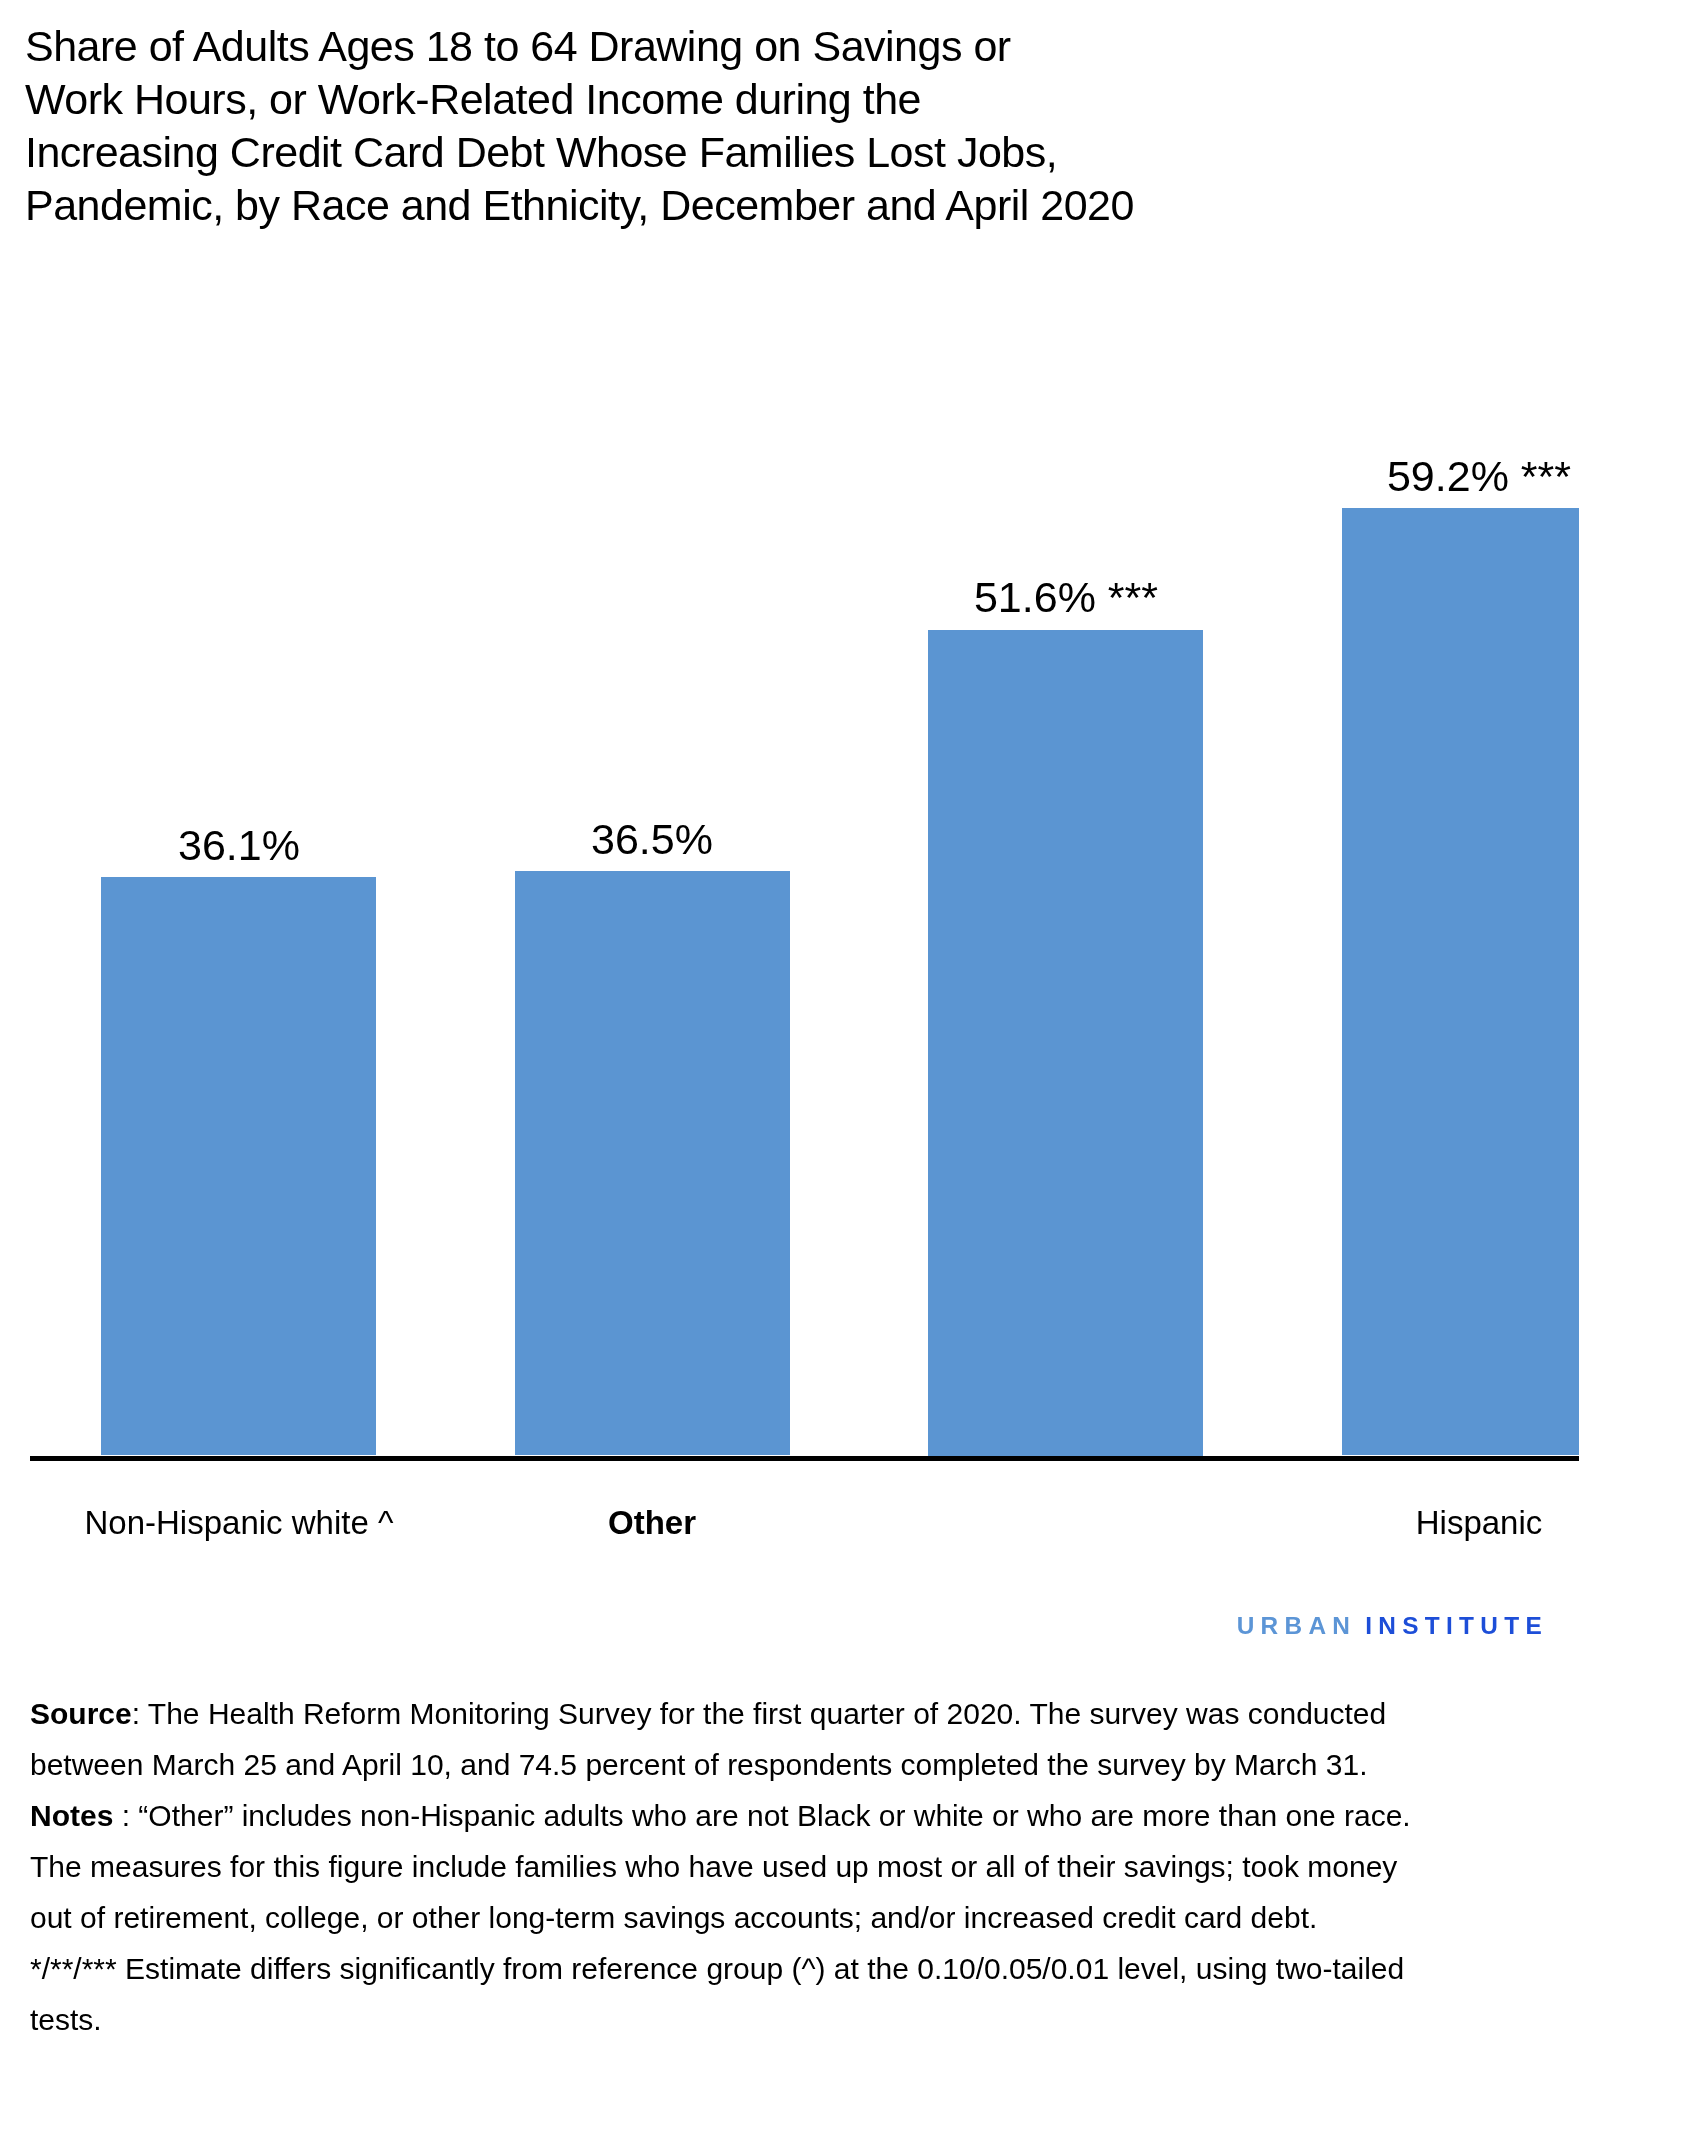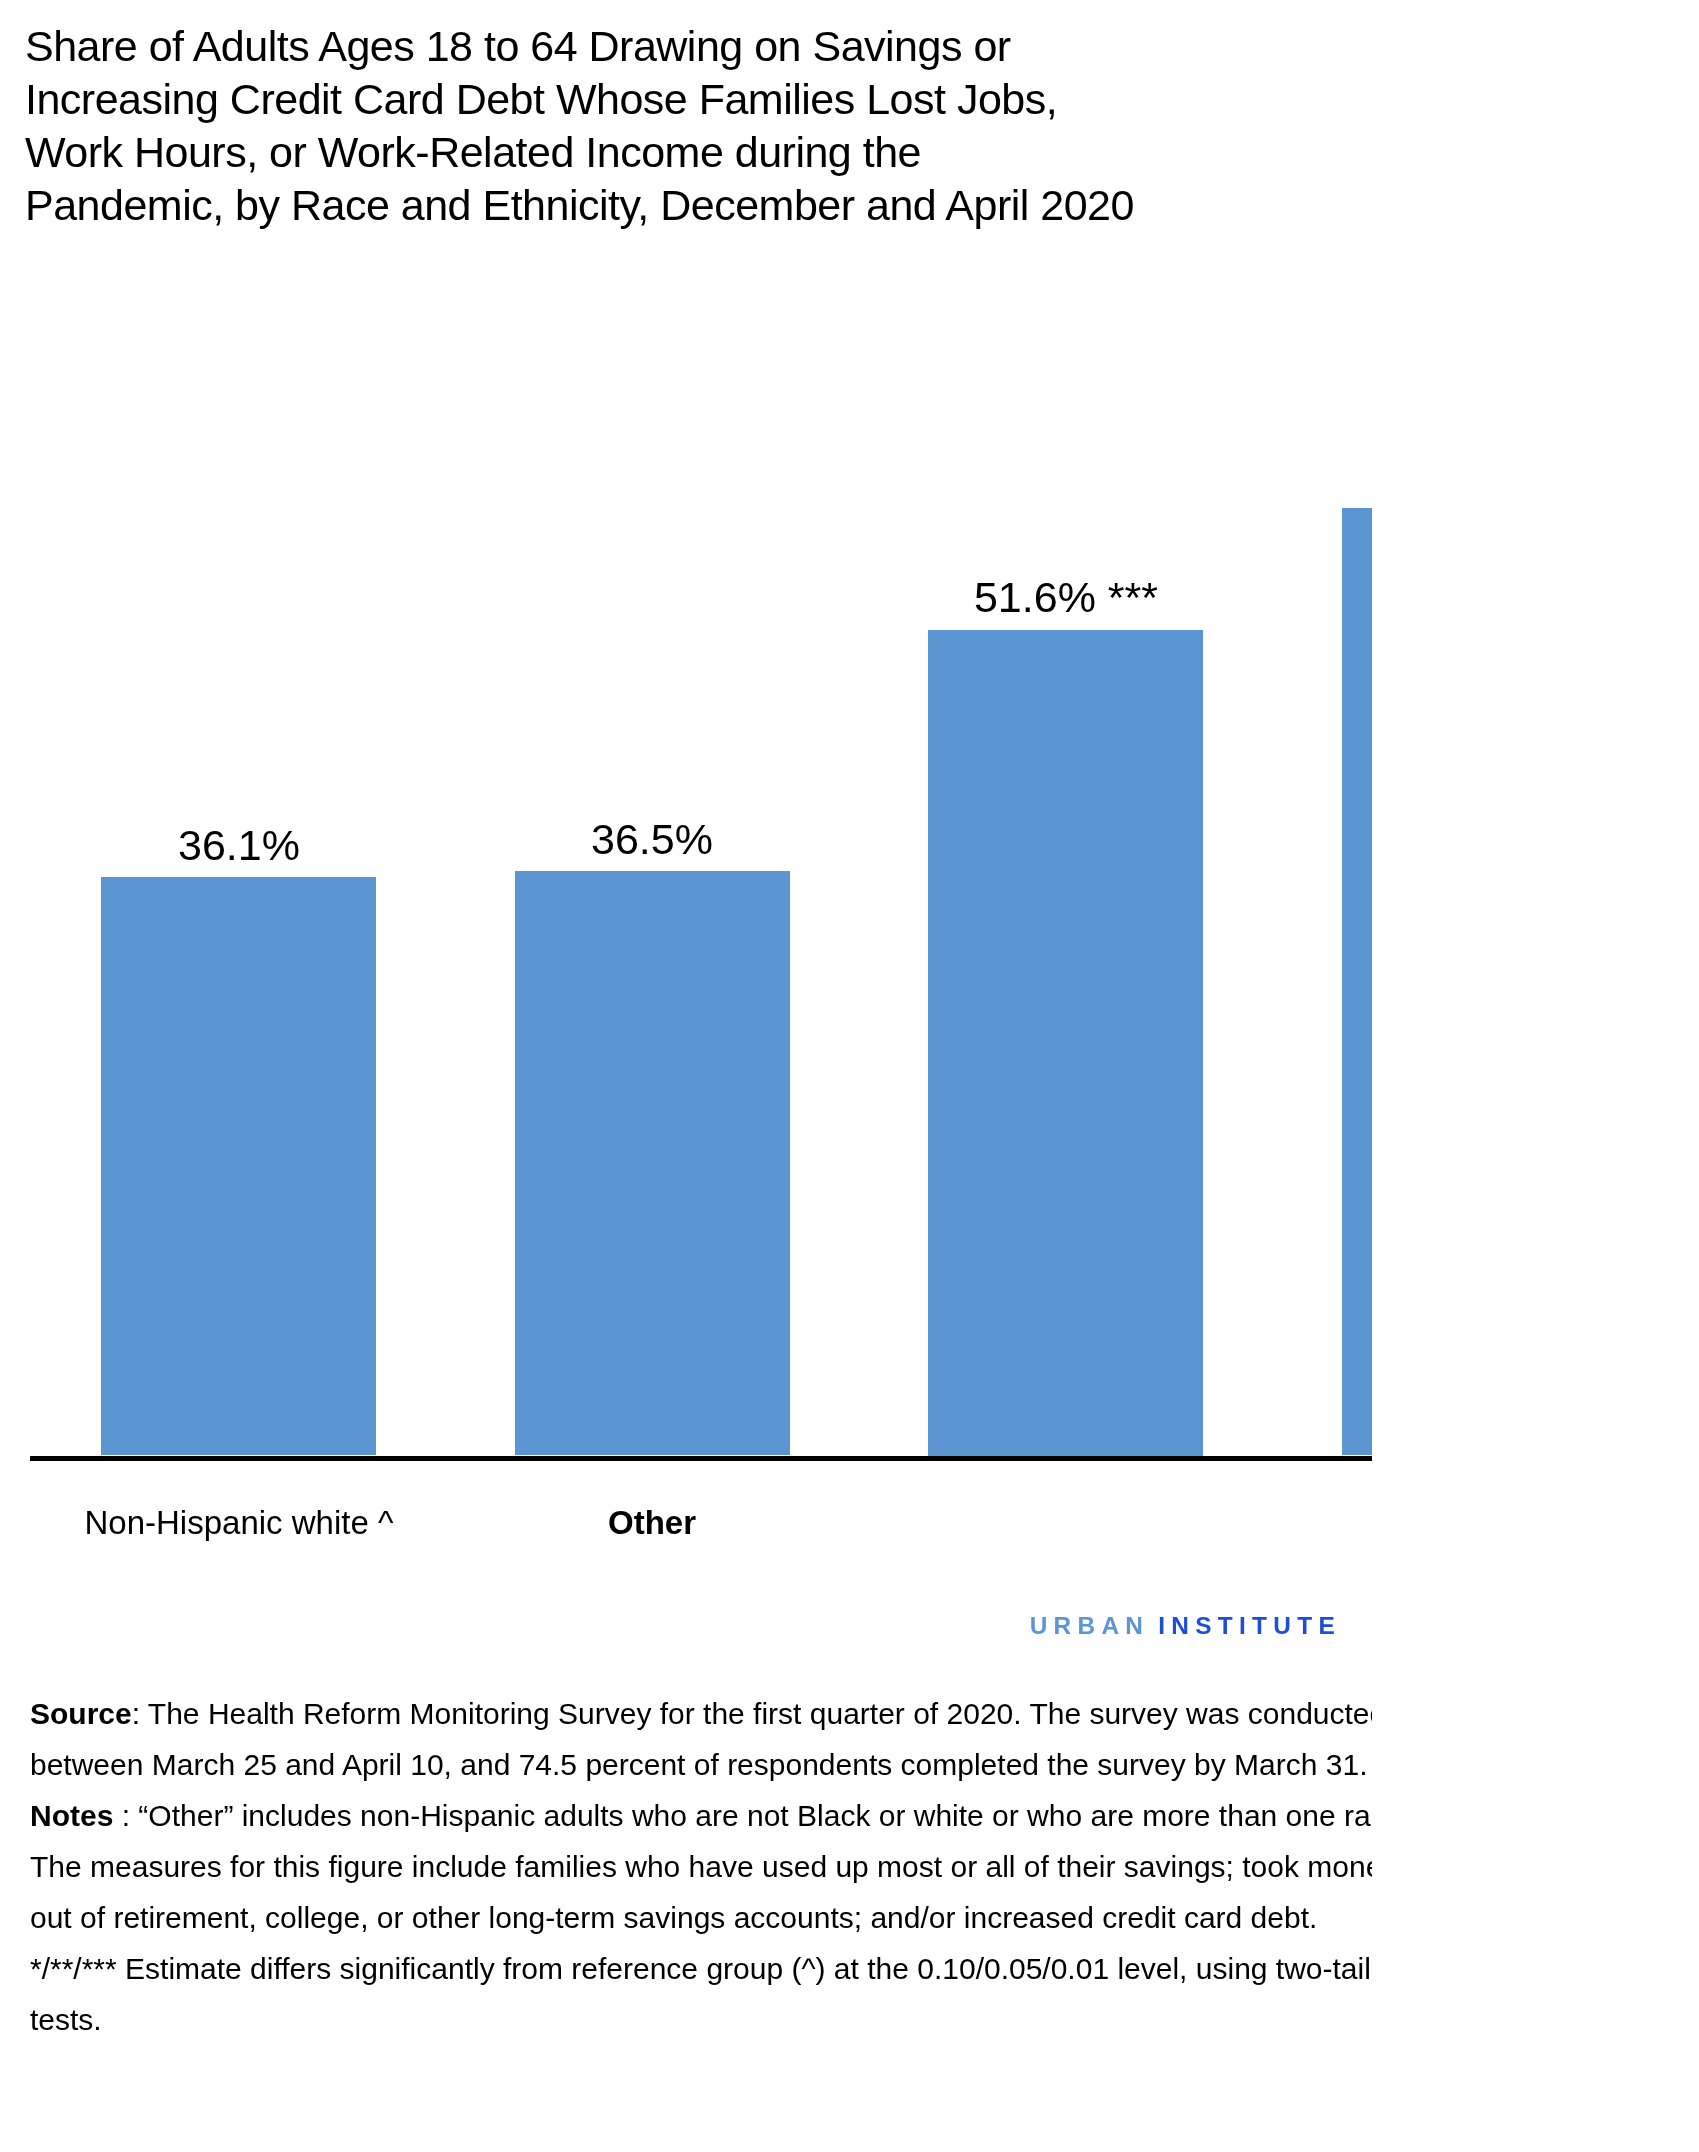--- a/index.html
+++ b/index.html
@@ -2,21 +2,21 @@
 <html style="font-size:14.5px"><head>
 <meta charset="utf-8">
 <style>
   html, body {
     margin: 0;
     padding: 0;
     background: #ffffff;
   }
   .page {
     position: relative;
-    width: 1372px;
+    width: 1579px;
     height: 2152px;
     background: #ffffff;
     font-family: "Liberation Sans", sans-serif;
     color: #000000;
     overflow: hidden;
   }
   .title {
     position: absolute;
     left: 25px;
     top: 20px;
@@ -96,22 +96,22 @@
     font-weight: 700;
   }
 </style>
 </head>
 <body>
 
 <div class="page">
 
   <div class="title">
     <div class="title-line">Share of Adults Ages 18 to 64 Drawing on Savings or</div>
+    <div class="title-line">Work Hours, or Work-Related Income during the</div>
     <div class="title-line">Increasing Credit Card Debt Whose Families Lost Jobs,</div>
-    <div class="title-line">Work Hours, or Work-Related Income during the</div>
     <div class="title-line">Pandemic, by Race and Ethnicity, December and April 2020</div>
   </div>
 
   <div class="plot" id="plot">
     <div class="axis-line"></div>
   <div class="bar" style="left: 101px; top: 877px; width: 275px; height: 578px; background: rgb(91, 149, 210);"></div>
       <div class="bar-value-label" style="left: 31px; top: 825px;">36.1%</div>
       <div class="bar-cat-label" style="left: 31px;">Non-Hispanic white ^</div>
       <div class="bar" style="left: 515px; top: 871px; width: 275px; height: 584px; background: rgb(91, 149, 210);"></div>
       <div class="bar-value-label" style="left: 444px; top: 819px;">36.5%</div>

